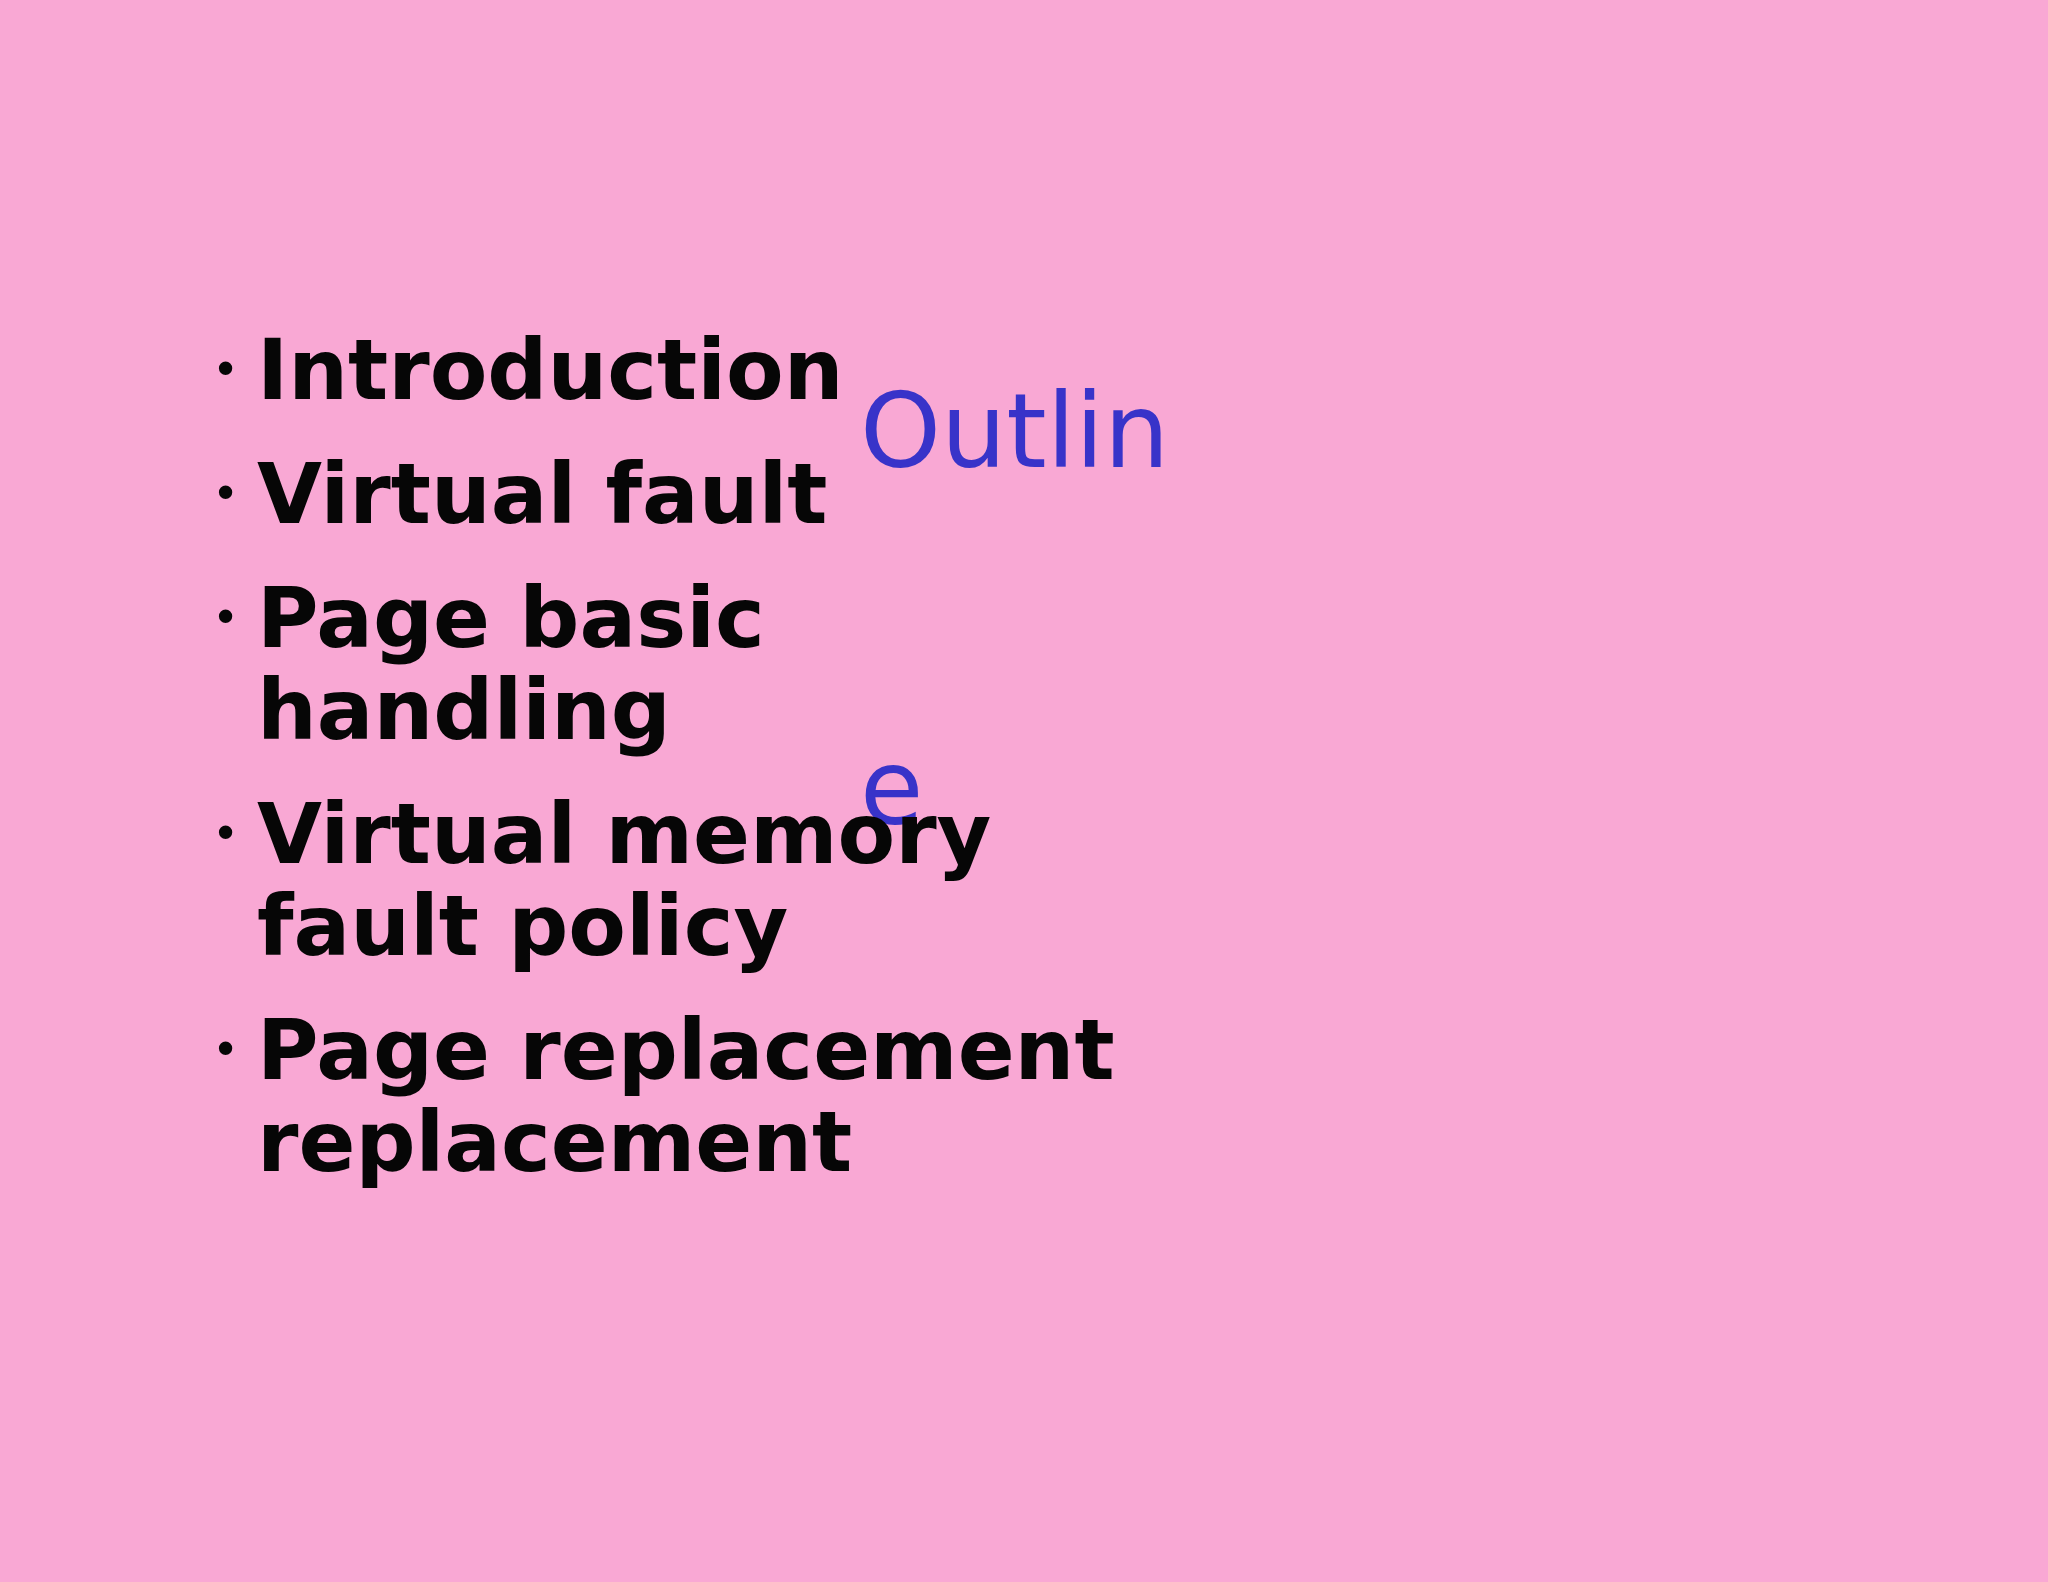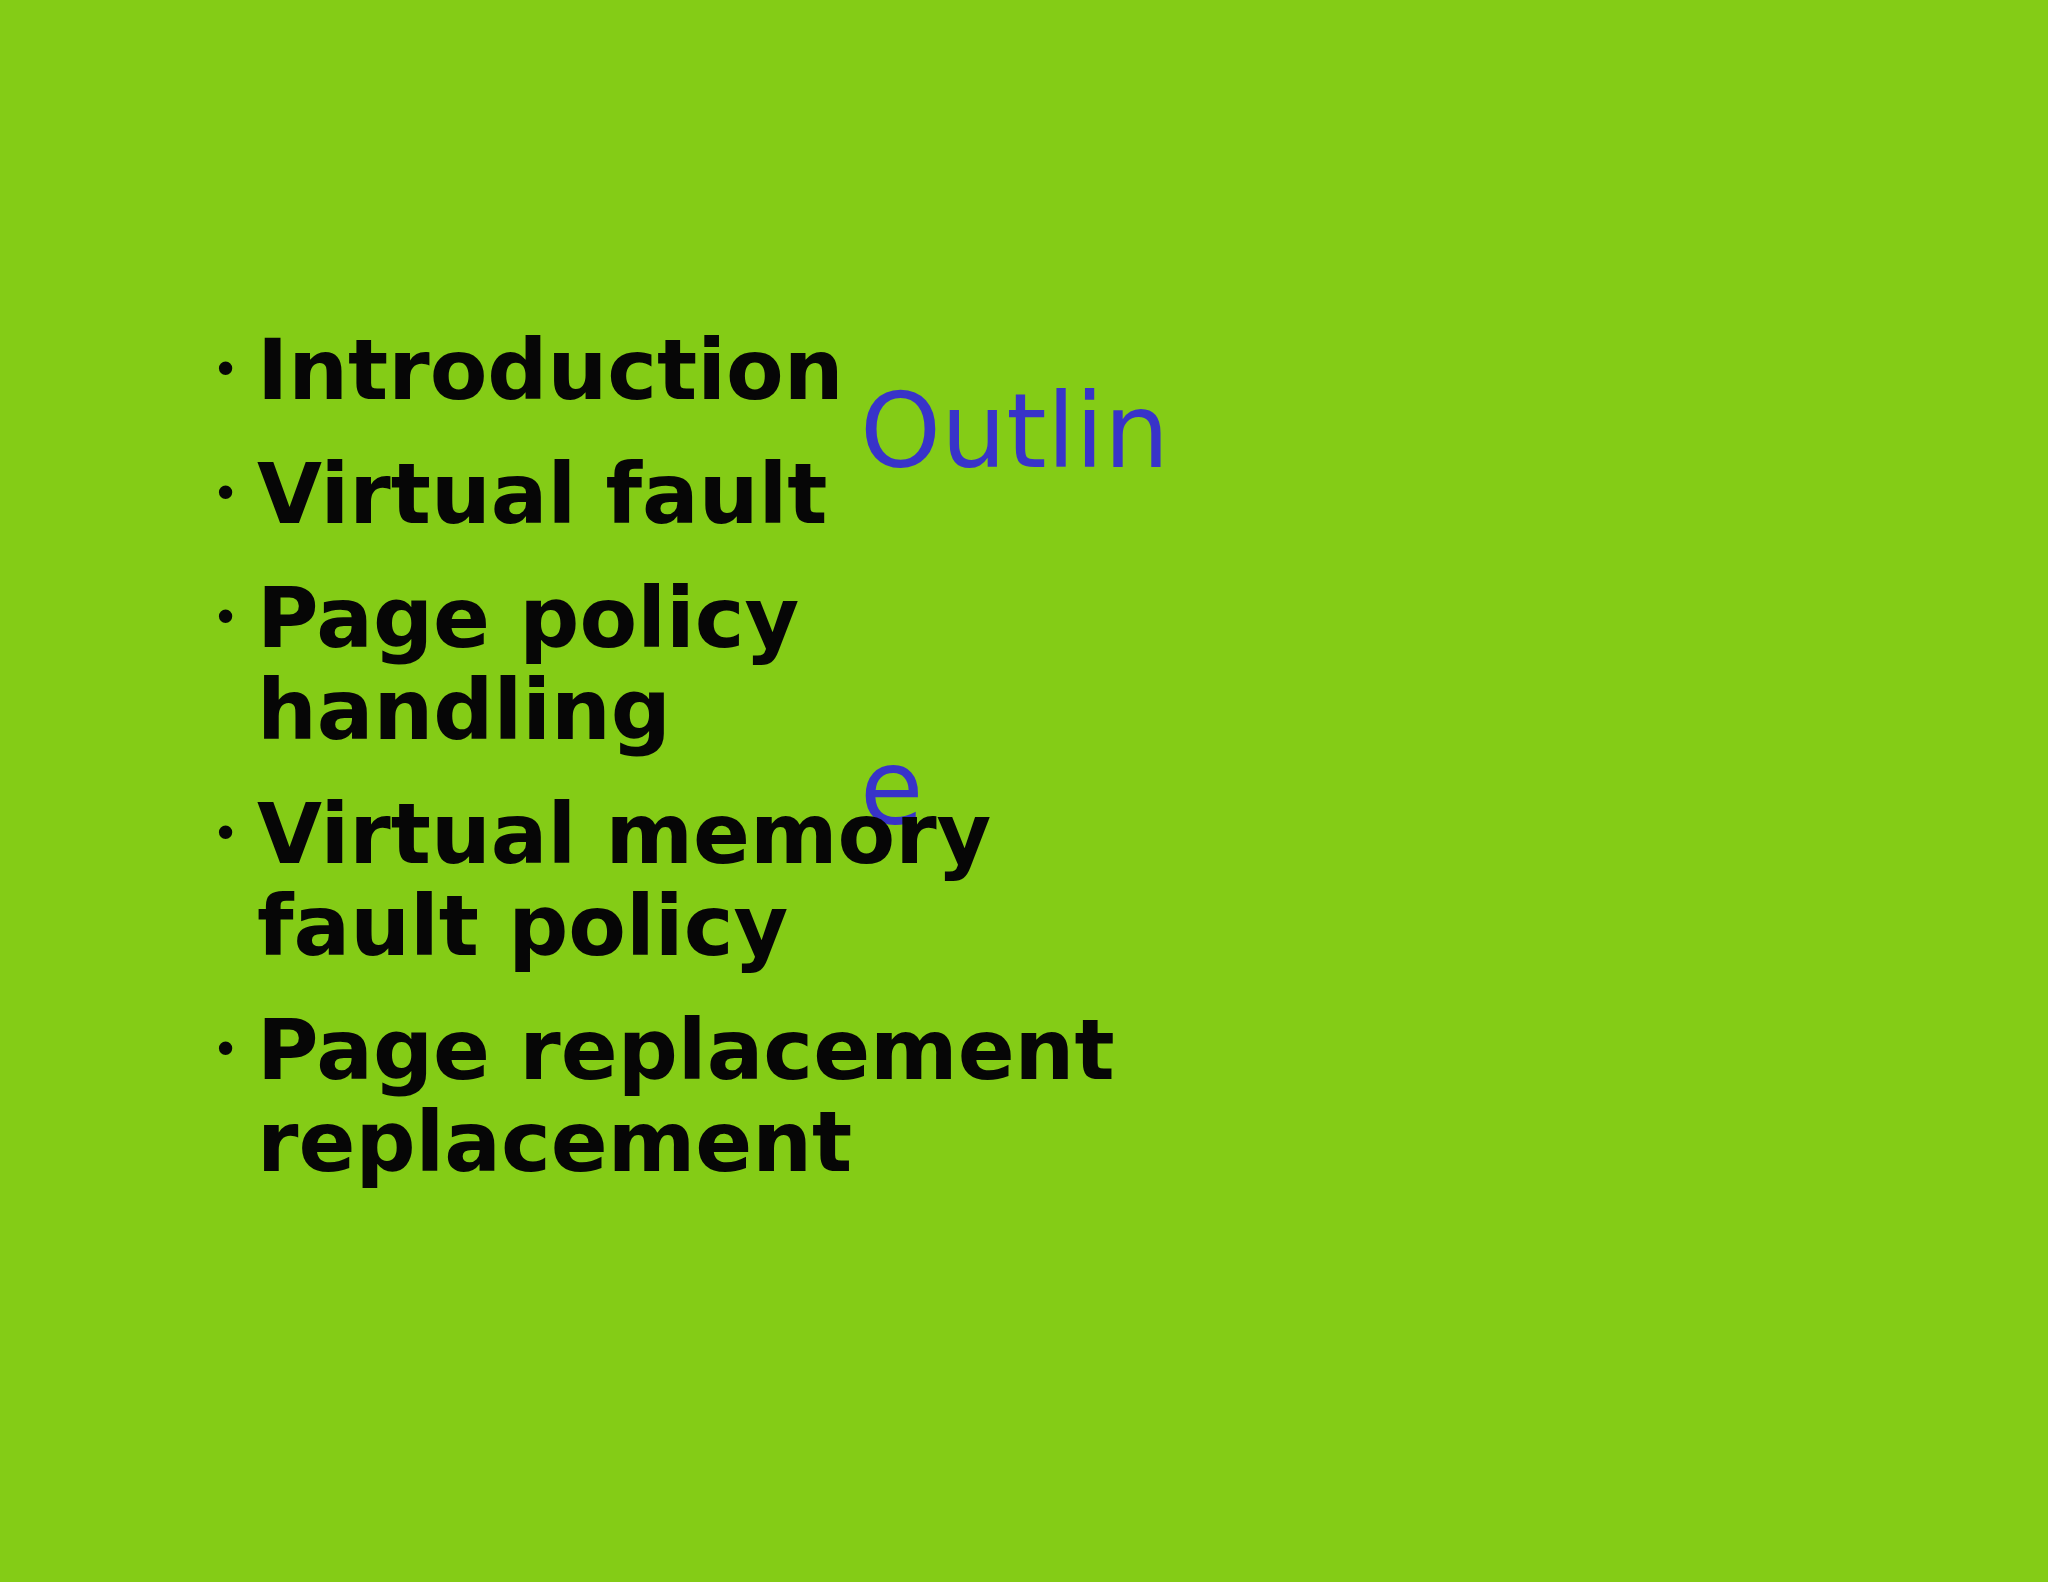--- a/index.html
+++ b/index.html
@@ -54,39 +54,39 @@
     color: #060606;
   }
   .bullet-text {
     flex: 1 1 auto;
     font-weight: bold;
   }
 </style>
 </head>
 <body>
 
-<div class="slide" style="background: #84cc16;">
+<div class="slide" style="background: #f9a8d4;">
 
   <div class="title" style="color: rgb(56, 51, 201);">
     <span class="title-line">Outlin</span>
     <span class="title-line">e</span>
   </div>
 
   <ul class="bullet-list">
     <li class="bullet-item">
       <span class="dot">•</span>
       <span class="bullet-text">Introduction</span>
     </li>
     <li class="bullet-item">
       <span class="dot">•</span>
       <span class="bullet-text">Virtual fault</span>
     </li>
     <li class="bullet-item">
       <span class="dot">•</span>
-      <span class="bullet-text">Page policy handling</span>
+      <span class="bullet-text">Page basic handling</span>
     </li>
     <li class="bullet-item">
       <span class="dot">•</span>
       <span class="bullet-text">Virtual memory fault policy</span>
     </li>
     <li class="bullet-item">
       <span class="dot">•</span>
       <span class="bullet-text">Page replacement replacement</span>
     </li>
   </ul>

